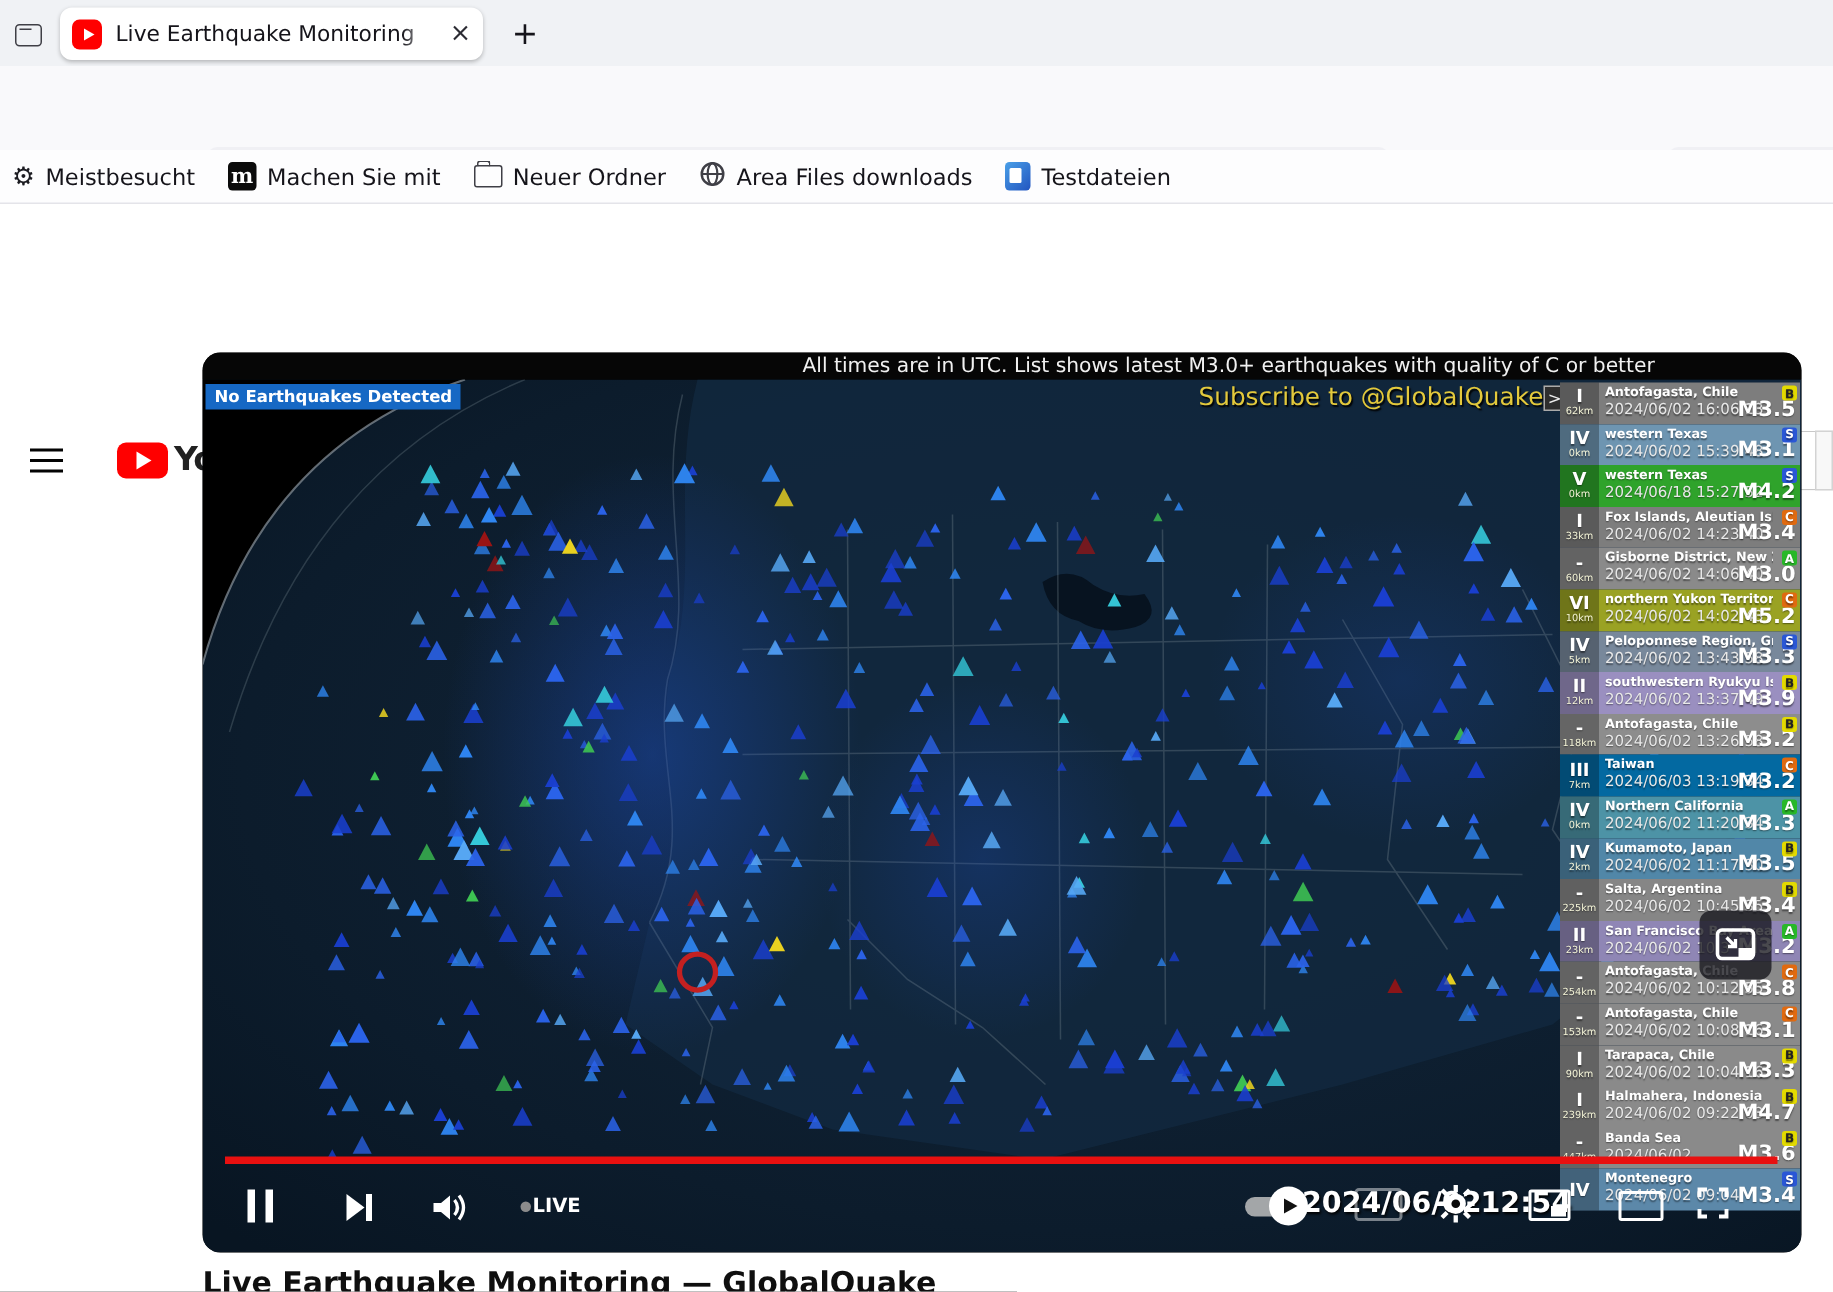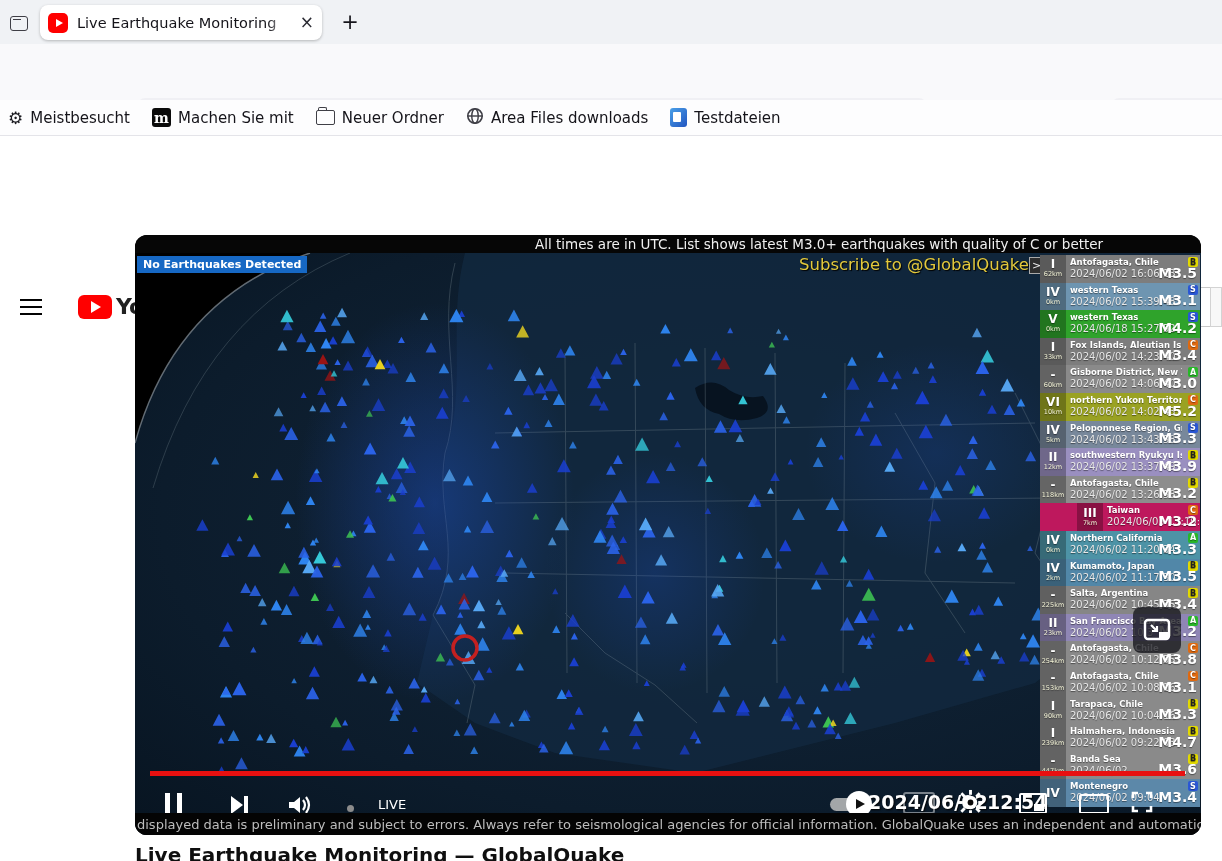--- a/index.html
+++ b/index.html
@@ -66,21 +66,21 @@
   .qdep{font-size:6.5px;color:#f5f5d8;}
   .qmain{position:relative;flex:1;overflow:hidden;padding:2px 0 0 4px;}
   .qregion{font-size:8.5px;font-weight:bold;color:#fff;white-space:nowrap;overflow:hidden;display:block;width:112px;}
   .qtime{font-size:10px;color:#e8e8e8;white-space:nowrap;display:block;margin-top:1px;}
   .qmag{position:absolute;right:3px;bottom:2px;font-size:14px;font-weight:bold;color:#fff;text-align:right;}
   .qbadge{position:absolute;right:2px;top:2px;width:10px;height:10px;border-radius:2px;font-size:8px;font-weight:bold;display:flex;align-items:center;justify-content:center;}
   #progress{left:15px;top:536px;width:1035px;height:5px;background:#e81010;}
   .ctl{color:#fff;}
   #pause{left:30px;top:558px;width:17px;height:22px;display:flex;justify-content:space-between;}
   #pause div{width:5px;height:22px;background:#fff;}
-  #live{left:212px;top:562px;display:flex;align-items:flex-end;gap:24px;color:#fff;font-size:13px;}
+  #live{left:212px;top:562px;display:flex;align-items:center;gap:1px;color:#fff;font-size:13px;font-weight:bold;}
   #live .dot{width:7px;height:7px;border-radius:50%;background:#8c8c8c;}
   #autotoggle{left:695px;top:563px;width:36px;height:13px;background:rgba(190,190,190,.85);border-radius:7px;}
   #autoknob{left:711px;top:556px;width:26px;height:26px;border-radius:50%;background:#fff;display:flex;align-items:center;justify-content:center;}
   #autoknob .tri{width:0;height:0;border-left:9px solid #111;border-top:5.5px solid transparent;border-bottom:5.5px solid transparent;margin-left:2px;}
   .clock{color:#fff;font-size:19px;font-weight:bold;text-shadow:1px 1px 2px #000;}
   #clockdate{left:733px;top:556px;}
   #clocktime{left:852px;top:556px;}
   #ccbox{left:768px;top:557px;width:28px;height:18px;border:2px solid rgba(255,255,255,.45);border-radius:3px;}
   #minipl{left:884px;top:558px;width:24px;height:17px;border:2.5px solid #fff;border-radius:2px;}
   #minipl div{position:absolute;right:1px;bottom:1px;width:10px;height:7px;background:#fff;}
@@ -840,21 +840,21 @@
           <span class="qnum">-</span>
           <span class="qdep">118km</span>
         </div>
         <div class="qmain">
           <span class="qregion">Antofagasta, Chile</span>
           <span class="qtime">2024/06/02 13:26:58</span>
           <span class="qmag">M3.2</span>
           <span class="qbadge" style="background: rgb(227, 218, 0); color: rgb(34, 34, 34);">B</span>
         </div>
       </div>
-      <div class="qrow" style="background: #be185d; padding-left: 37px;">
+      <div class="qrow" style="background: #0369a1;">
         <div class="qcol">
           <span class="qnum">III</span>
           <span class="qdep">7km</span>
         </div>
         <div class="qmain">
           <span class="qregion">Taiwan</span>
           <span class="qtime">2024/06/03 13:19:34</span>
           <span class="qmag">M3.2</span>
           <span class="qbadge" style="background: rgb(224, 106, 16); color: rgb(255, 255, 255);">C</span>
         </div>
@@ -1042,18 +1042,15 @@
   <div class="abs" id="theater"></div>
   <div class="abs ctl" id="fullbtn" style="left:996px;top:556px;">
     <svg width="22" height="22" viewBox="0 0 22 22" fill="none" stroke="#fff" stroke-width="2.6">
         <path d="M2 7 V2 H7"></path>
         <path d="M15 2 H20 V7"></path>
         <path d="M20 15 V20 H15"></path>
         <path d="M7 20 H2 V15"></path>
       </svg>
   </div>
 
-  <div class="abs" id="ticker">
-      <span>displayed data is preliminary and subject to errors. Always refer to seismological agencies for official information. GlobalQuake uses an independent and automatic</span>
-    </div>
 </div>
 
 <div class="abs" id="vidtitle">Live Earthquake Monitoring — GlobalQuake</div>
 
 </body></html>

